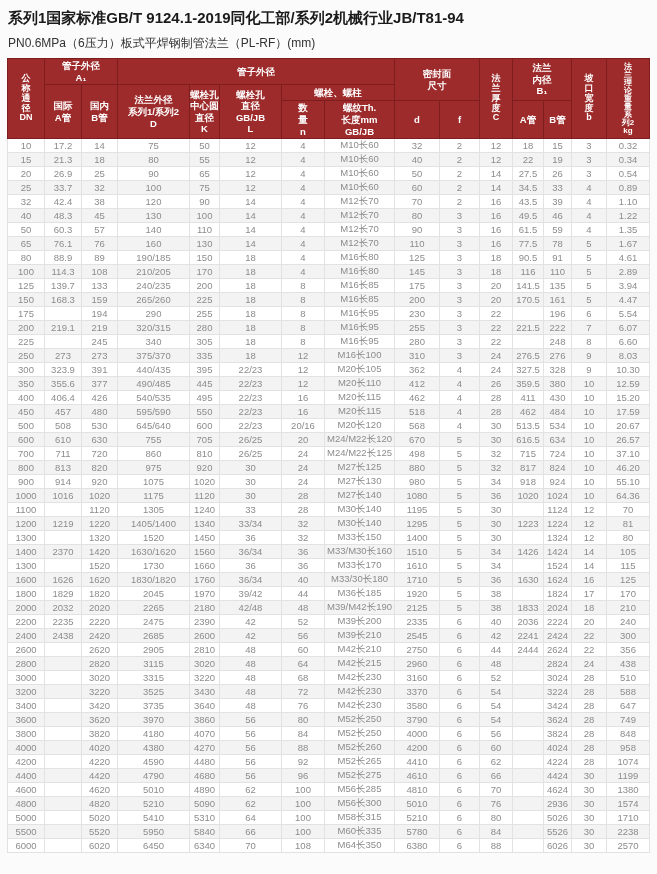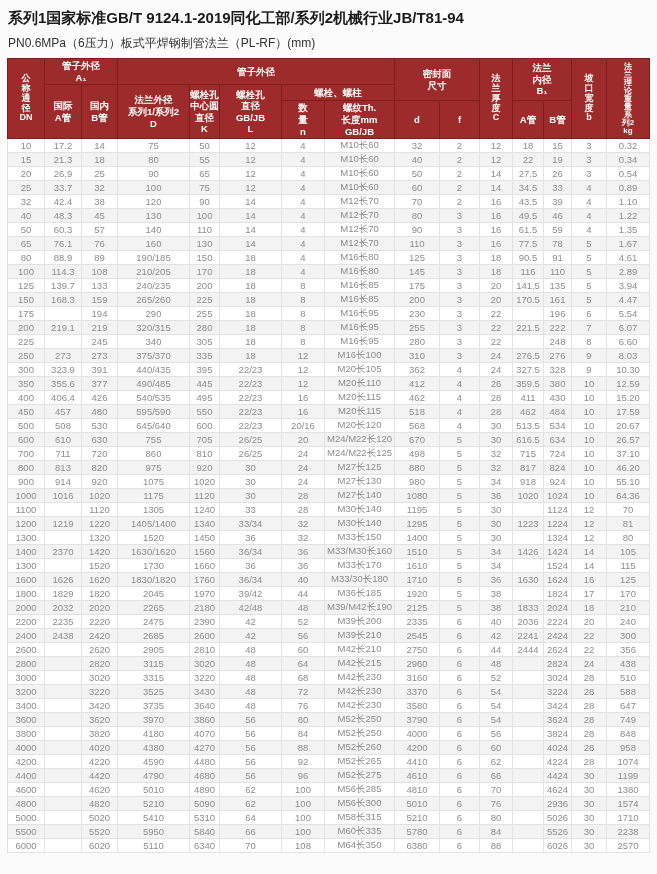--- a/index.html
+++ b/index.html
@@ -1000,21 +1000,21 @@
           <td>84</td>
           <td></td>
           <td>5526</td>
           <td>30</td>
           <td>2238</td>
         </tr>
         <tr>
           <td>6000</td>
           <td></td>
           <td>6020</td>
-          <td>5110</td>
+          <td>6450</td>
           <td>6340</td>
           <td>70</td>
           <td>108</td>
           <td>M64长350</td>
           <td>6380</td>
           <td>6</td>
           <td>88</td>
           <td></td>
           <td>6026</td>
           <td>30</td>

